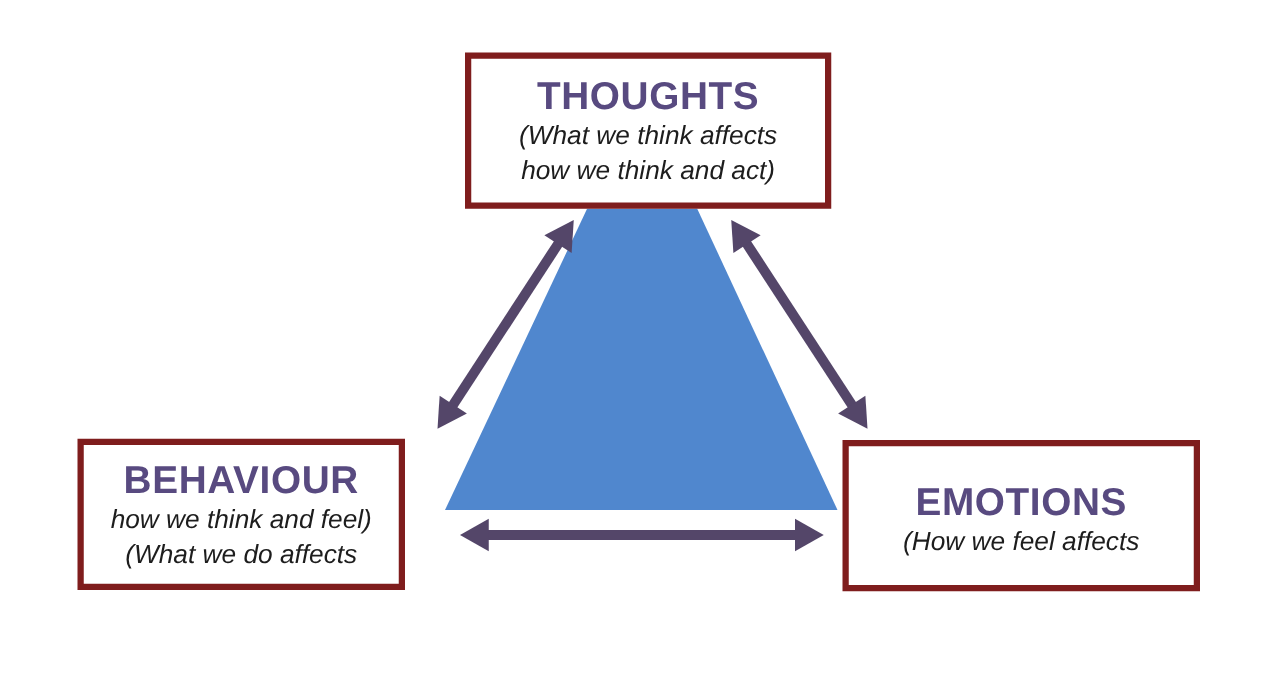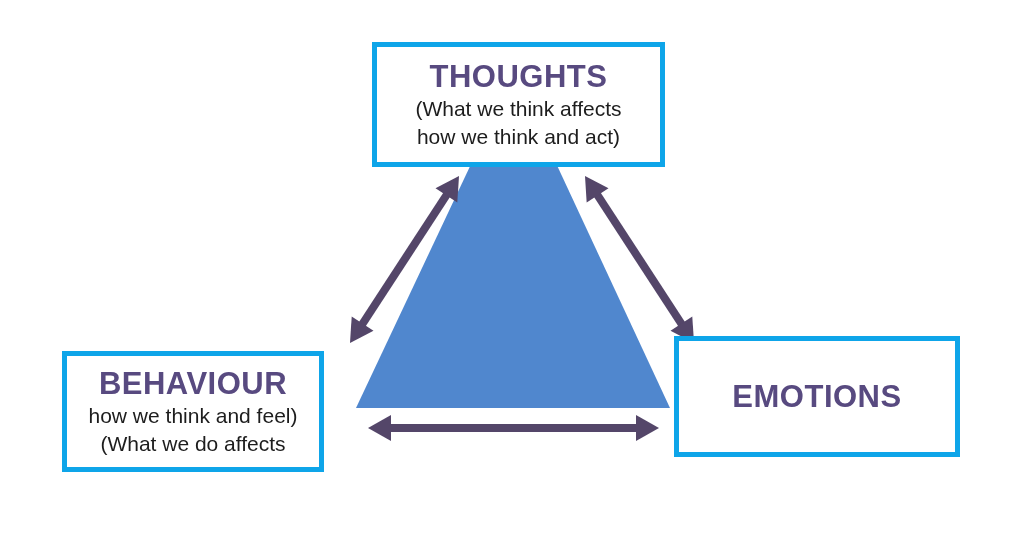--- a/index.html
+++ b/index.html
@@ -20,42 +20,43 @@
     left: 0;
     top: 0;
     width: 1024px;
     height: 545px;
     z-index: 1;
   }
   .box {
     position: absolute;
     box-sizing: border-box;
     background: #ffffff;
-    border: 5px solid #0ea5e9;
+    border: 5px solid #7f1d1d;
     z-index: 2;
     display: flex;
     flex-direction: column;
     align-items: center;
     justify-content: center;
     text-align: center;
     padding: 20px 6px;
   }
   .box-thoughts  { left: 372px; top: 42px;  width: 293px; height: 125px; }
   .box-behaviour { left: 62px;  top: 351px; width: 262px; height: 121px; }
-  .box-emotions  { left: 674px; top: 336px; width: 286px; height: 121px; }
+  .box-emotions  { left: 674px; top: 352px; width: 286px; height: 121px; justify-content: flex-end; }
   .box-title {
     color: #584a80;
     font-weight: 700;
     font-size: 31px;
     line-height: 36px;
     letter-spacing: 0.5px;
     white-space: nowrap;
   }
   .box-sub {
     color: #1d1d1d;
+    font-style: italic;
     font-size: 21px;
     line-height: 28px;
     white-space: nowrap;
   }
 </style>
 </head>
 <body>
 
 <div class="canvas">
 
@@ -89,15 +90,16 @@
   </div>
 
   <div class="box box-behaviour">
     <div class="box-title">BEHAVIOUR</div>
     <div class="box-sub">how we think and feel)</div>
     <div class="box-sub">(What we do affects</div>
   </div>
 
   <div class="box box-emotions">
     <div class="box-title">EMOTIONS</div>
+    <div class="box-sub">(How we feel affects</div>
   </div>
 
 </div>
 
 </body></html>

